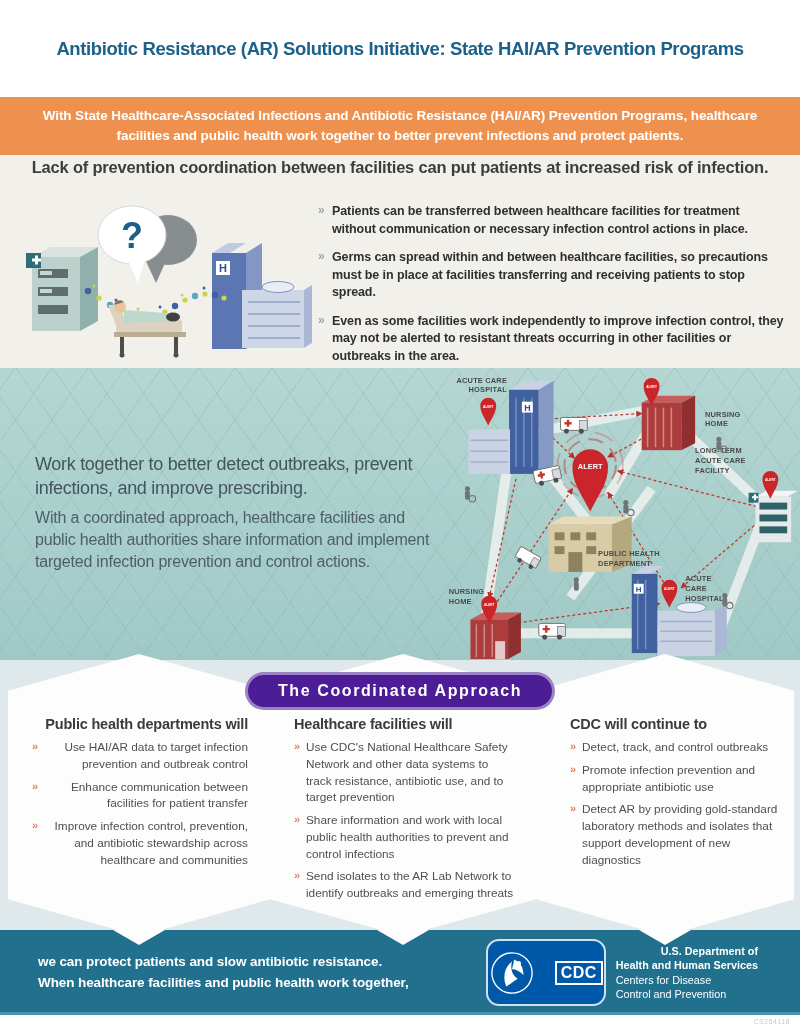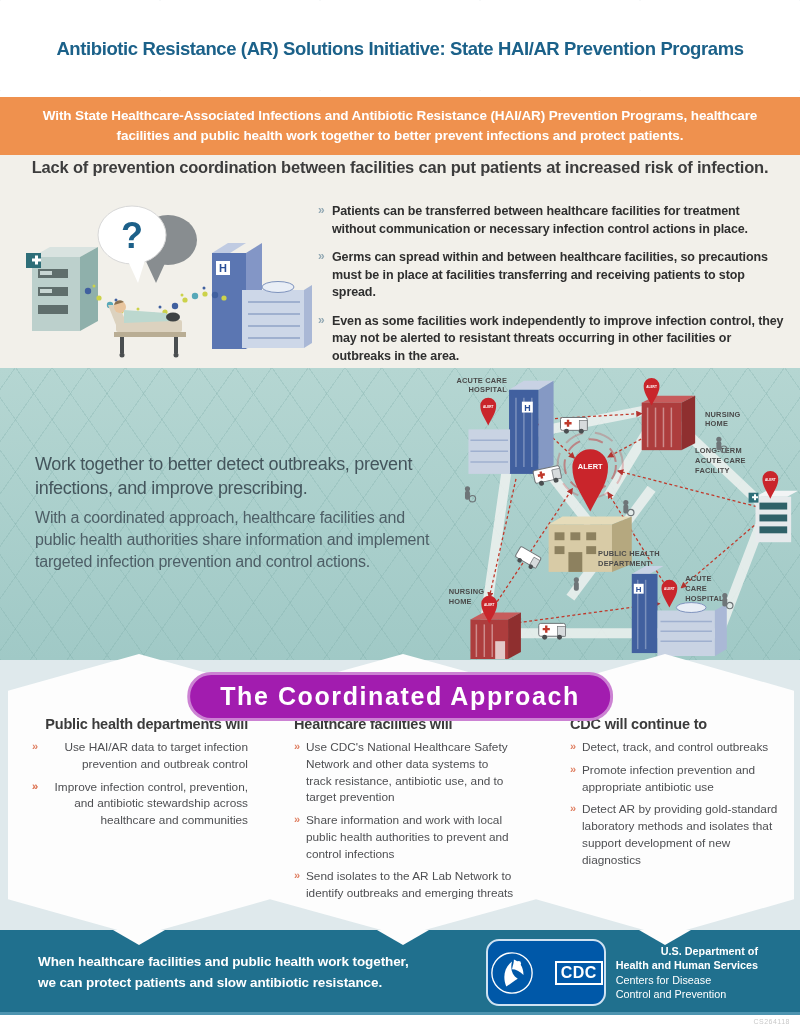--- a/index.html
+++ b/index.html
@@ -74,23 +74,23 @@
   .coord-text .body{
     margin:0;color:#4d5e66;font-size:16px;line-height:1.4;letter-spacing:-0.2px;
   }
   .coord-diagram{position:absolute;right:0;top:0;width:380px;height:292px;z-index:1;}
   .dlbl{font-size:7.5px;font-weight:bold;fill:#4a4a4a;letter-spacing:.2px;}
 
   
   .approach{height:270px;background:#dfe9ec;position:relative;}
   .pill{
     position:absolute;left:50%;top:12px;transform:translateX(-50%);
-    background:#a21caf;border:3px solid rgba(255,255,255,.45);
+    background:#4c1d95;border:3px solid rgba(255,255,255,.45);
     border-radius:24px;padding:7px 30px;z-index:6;
-    color:#ffffff;font-size:25px;font-weight:bold;letter-spacing:1.6px;white-space:nowrap;
+    color:#ffffff;font-size:16px;font-weight:bold;letter-spacing:1.6px;white-space:nowrap;
   }
   .hex{
     position:absolute;background:#fdfdfd;z-index:1;
     clip-path:polygon(50% 0%,100% 13%,100% 87%,50% 100%,0% 87%,0% 13%);
   }
   .hex1{left:8px;top:-6px;width:262px;height:282px;text-align:right;}
   .hex2{left:270px;top:-6px;width:266px;height:282px;}
   .hex3{left:536px;top:-6px;width:258px;height:282px;}
   .hex-inner{padding:62px 22px 0 24px;}
   .hex3 .hex-inner{padding-left:34px;padding-right:2px;}
@@ -452,21 +452,21 @@
   </div>
 
   <div class="approach">
     <div class="pill">The Coordinated Approach</div>
 
     <div class="hex hex1">
       <div class="hex-inner">
         <h3>Public health departments will</h3>
         <ul>
           <li><span class="bmark">»</span><span>Use HAI/AR data to target infection prevention and outbreak control</span></li>
-          <li><span class="bmark">»</span></li>
+          <li><span class="bmark">»</span><span>Enhance communication between facilities for patient transfer</span></li>
           <li><span class="bmark">»</span><span>Improve infection control, prevention, and antibiotic stewardship across healthcare and communities</span></li>
         </ul>
       </div>
     </div>
 
     <div class="hex hex2">
       <div class="hex-inner">
         <h3>Healthcare facilities will</h3>
         <ul>
           <li><span class="bmark">»</span><span>Use CDC's National Healthcare Safety Network and other data systems to track resistance, antibiotic use, and to target prevention</span></li>
@@ -487,22 +487,22 @@
       </div>
     </div>
   </div>
 
   <div class="footer">
     <div class="notch n1"></div>
     <div class="notch n2"></div>
     <div class="notch n3"></div>
 
     <div class="footer-msg">
+      <div>we can protect patients and slow antibiotic resistance.</div>
       <div>When healthcare facilities and public health work together,</div>
-      <div>we can protect patients and slow antibiotic resistance.</div>
     </div>
 
     <div class="footer-logo">
       <div class="cdc-box">
         <svg width="46" height="48" viewBox="-24 -24 48 48">
           <circle cx="0" cy="0" r="21" fill="none" stroke="#ffffff" stroke-width="1.4"></circle>
           <path d="M-6,14 C-10,4 -8,-6 0,-12 C-2,-4 0,2 6,6 C2,8 -2,12 -6,14 Z" fill="#ffffff"></path>
           <path d="M2,-14 C8,-12 12,-6 12,2 C8,-2 4,-4 0,-4 C1,-8 2,-11 2,-14 Z" fill="#ffffff"></path>
           <circle cx="7" cy="-10" r="2.4" fill="#ffffff"></circle>
         </svg>

